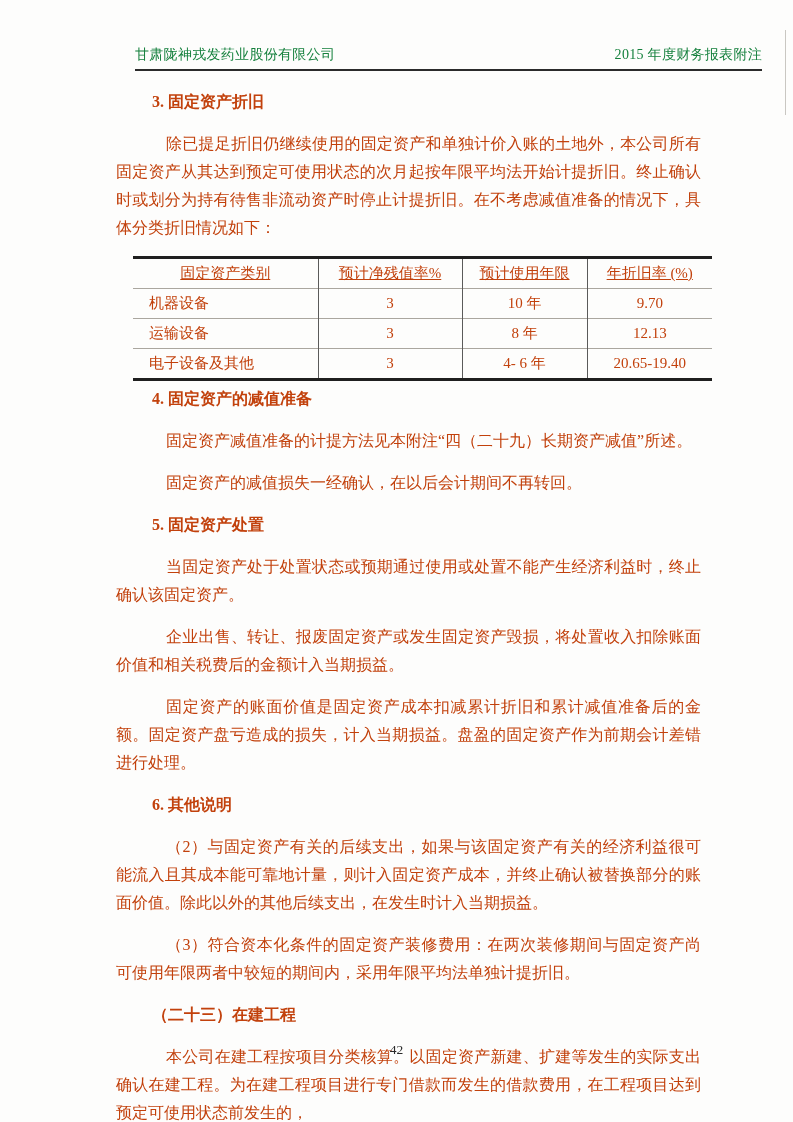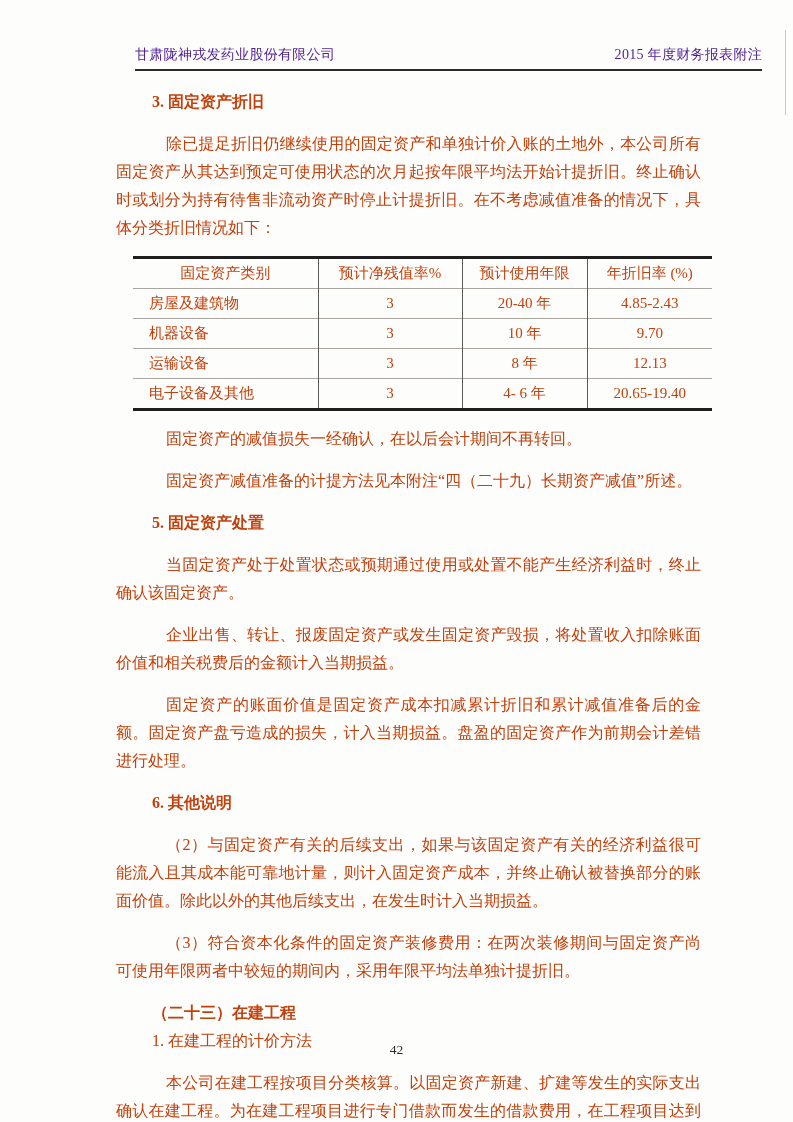--- a/index.html
+++ b/index.html
@@ -15,21 +15,21 @@
   .page::after{
     content:"";
     position:absolute;right:7px;top:30px;width:1px;height:85px;
     background:#c9c7c2;
   }
   .header{
     position:absolute;left:135px;top:46px;width:627px;
     display:flex;justify-content:space-between;align-items:flex-end;
     border-bottom:2px solid #2b2b2b;
     padding-bottom:5px;
-    font-size:14px;color:#4c1d95;
+    font-size:14px;color:#15803d;
     letter-spacing:0.3px;
   }
   .content{
     position:absolute;left:102px;top:88px;width:613px;
     font-size:16px;line-height:28px;
     text-align:justify;
     color:#c2410c;
   }
   .h-num{
     font-weight:bold;
@@ -57,21 +57,21 @@
   table.dep td,table.dep th{
     height:29px;
     padding:0 4px;
     text-align:center;
     font-weight:normal;
     border-top:1px solid #aaa69f;
     vertical-align:middle;
     overflow:hidden;
     white-space:nowrap;
   }
-  table.dep tr:first-child th{border-top:none;}
+  table.dep tr:first-child th{border-top:none;text-decoration:underline;}
   table.dep td + td, table.dep th + th{border-left:1px solid #5a5a5a;}
   table.dep td.cat{
     text-align:left;
     padding-left:16px;
   }
   .footer{
     position:absolute;left:0;top:1042px;width:100%;
     text-align:center;
     font-size:13.5px;color:#2a2a2a;
   }
@@ -99,59 +99,53 @@
           <col style="width:125px">
       </colgroup>
       <tbody>
         <tr>
           <th>固定资产类别</th>
           <th>预计净残值率%</th>
           <th>预计使用年限</th>
           <th>年折旧率 (%)</th>
         </tr>
         <tr>
-          <td class="cat">房屋及建筑物</td>
-          <td>3</td>
-          <td>20-40 年</td>
-          <td>4.85-2.43</td>
-        </tr>
-        <tr>
           <td class="cat">机器设备</td>
           <td>3</td>
           <td>10 年</td>
           <td>9.70</td>
         </tr>
         <tr>
           <td class="cat">运输设备</td>
           <td>3</td>
           <td>8 年</td>
           <td>12.13</td>
         </tr>
         <tr>
           <td class="cat">电子设备及其他</td>
           <td>3</td>
           <td>4- 6 年</td>
           <td>20.65-19.40</td>
         </tr>
       </tbody>
     </table>
 
+    <div class="h-num">4. 固定资产的减值准备</div>
+    <p class="para">固定资产减值准备的计提方法见本附注“四（二十九）长期资产减值”所述。</p>
     <p class="para">固定资产的减值损失一经确认，在以后会计期间不再转回。</p>
-    <p class="para">固定资产减值准备的计提方法见本附注“四（二十九）长期资产减值”所述。</p>
 
     <div class="h-num">5. 固定资产处置</div>
     <p class="para">当固定资产处于处置状态或预期通过使用或处置不能产生经济利益时，终止确认该固定资产。</p>
     <p class="para">企业出售、转让、报废固定资产或发生固定资产毁损，将处置收入扣除账面价值和相关税费后的金额计入当期损益。</p>
     <p class="para">固定资产的账面价值是固定资产成本扣减累计折旧和累计减值准备后的金额。固定资产盘亏造成的损失，计入当期损益。盘盈的固定资产作为前期会计差错进行处理。</p>
 
     <div class="h-num">6. 其他说明</div>
     <p class="para">（2）与固定资产有关的后续支出，如果与该固定资产有关的经济利益很可能流入且其成本能可靠地计量，则计入固定资产成本，并终止确认被替换部分的账面价值。除此以外的其他后续支出，在发生时计入当期损益。</p>
     <p class="para">（3）符合资本化条件的固定资产装修费用：在两次装修期间与固定资产尚可使用年限两者中较短的期间内，采用年限平均法单独计提折旧。</p>
 
     <div class="h-num">（二十三）在建工程</div>
-    <div class="sub">1. 在建工程的计价方法</div>
     <p class="para">本公司在建工程按项目分类核算。以固定资产新建、扩建等发生的实际支出确认在建工程。为在建工程项目进行专门借款而发生的借款费用，在工程项目达到预定可使用状态前发生的，</p>
 
   </div>
 
   <div class="footer">42</div>
 
 </div>
 
 </body></html>

